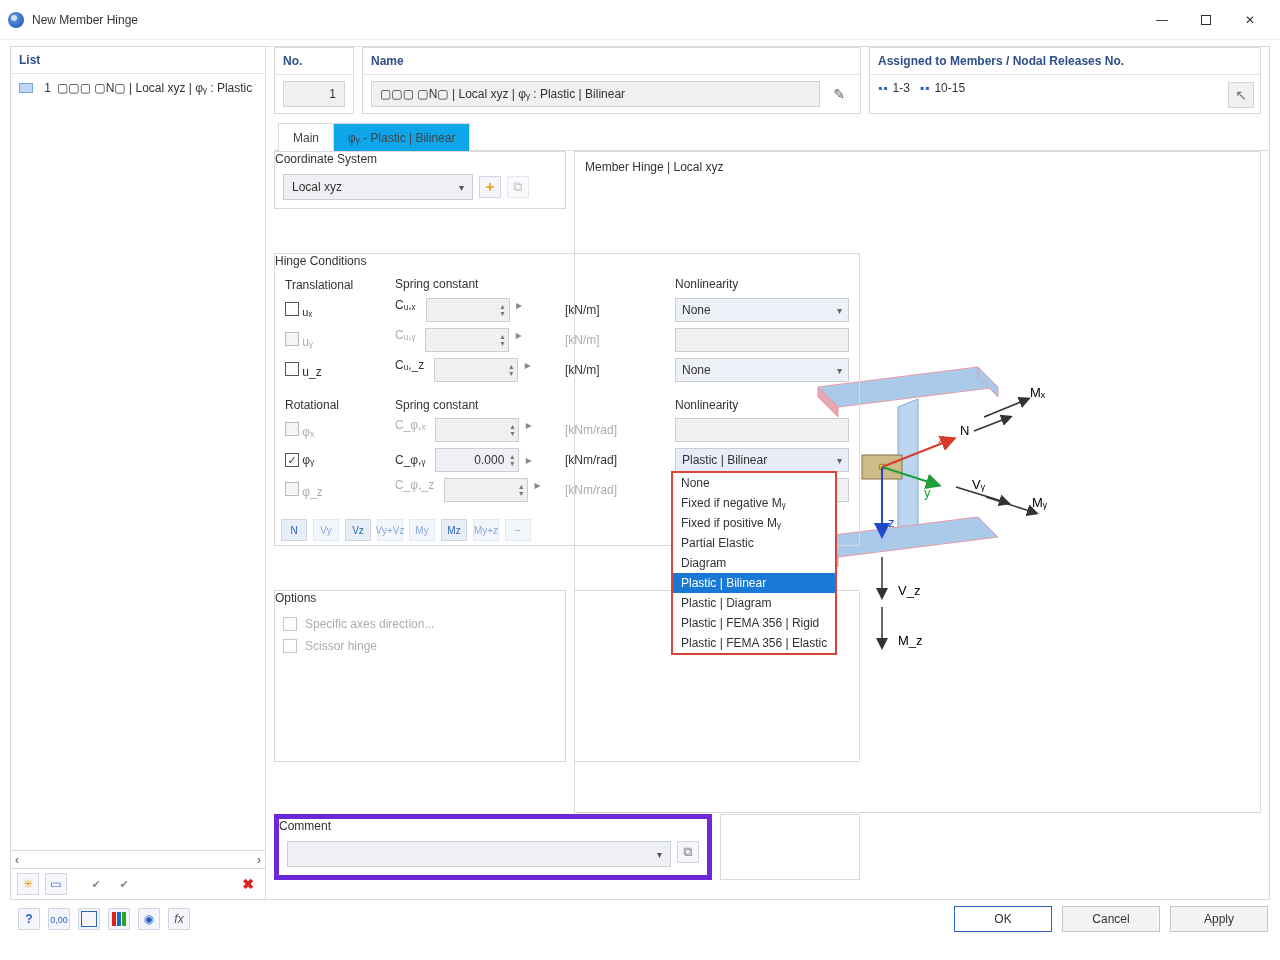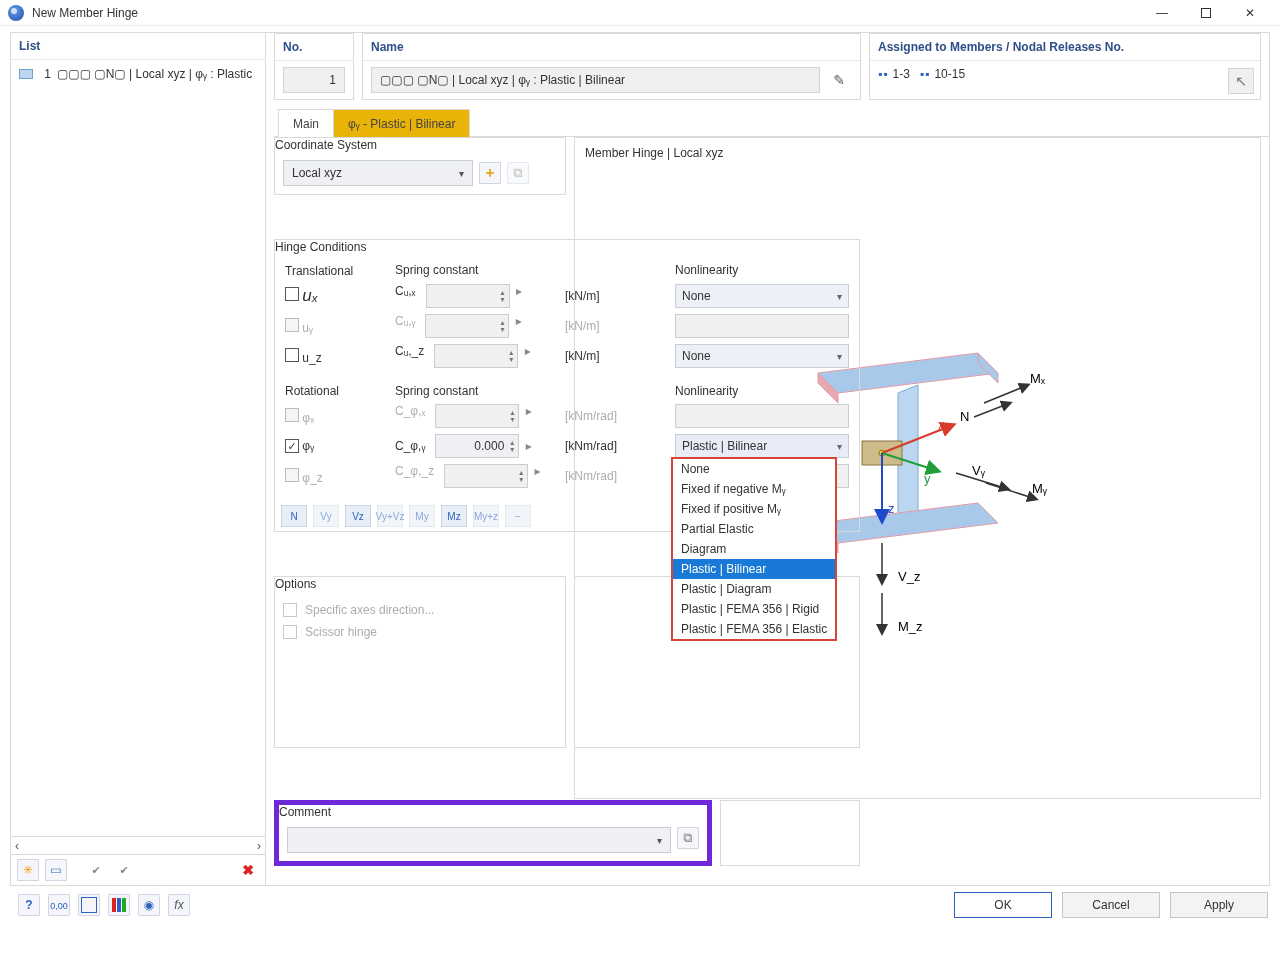--- a/index.html
+++ b/index.html
@@ -8,21 +8,21 @@
     font-family: "Segoe UI", Tahoma, Arial, sans-serif;
     font-size: 12px;
     background: #fff;
     color: #333;
     width: 1280px;
     height: 960px;
     overflow: hidden;
   }
   
   .titlebar {
-    height: 26px;
+    height: 40px;
     display: flex;
     align-items: center;
     padding: 0 8px;
     background: #fff;
     border-bottom: 1px solid #eee;
   }
   .titlebar .app-icon {
     width: 16px; height: 16px; margin-right: 8px;
     display: inline-block;
     background: radial-gradient(circle at 40% 35%, #6b9be0 0%, #3b72c8 55%, #24508f 100%);
@@ -114,21 +114,21 @@
   .memchip .dashes { letter-spacing:1px; color:#2a62bd; font-weight:bold;}
   .assigned-picker {
     position:absolute; right:6px; top:34px;
     width:26px; height:26px; border:1px solid #d4d4d4; background:#f0f0f0; display:flex; align-items:center; justify-content:center;
   }
 
   
   .tabs { display:flex; margin-top:8px; padding-left:4px;}
   .tab {
     padding:7px 14px 6px 14px; border:1px solid #dadada; border-bottom:none;
-    background:#eab308; color:#444; margin-right:0; position:relative; top:1px;
+    background:#0ea5e9; color:#444; margin-right:0; position:relative; top:1px;
   }
   .tab.active { background:#fff; font-weight:400; }
   .tab:not(.active) { border-left:none; }
 
   
   .tabpage {
     display:flex; gap:8px; border-top:1px solid #dadada; padding-top:0;
     height: calc(100% - 122px);
   }
   .col { display:flex; flex-direction:column; gap:8px; }
@@ -149,21 +149,21 @@
   .hc { padding:6px 6px 8px 6px; }
   .hc table { border-collapse:collapse; width:100%;}
   .hc th, .hc td { text-align:left; padding:3px 4px; font-weight:normal; vertical-align:middle;}
   .hc th.col-const, .hc th.col-nl { padding-bottom:4px; }
   .chk {
     width:14px; height:14px; border:1px solid #555; display:inline-flex; align-items:center; justify-content:center;
     background:#fff; font-size:11px; line-height:1;
   }
   .chk.disabled { border-color:#bbb; background:#f5f5f5;}
   .chk.checked::after{ content:"✓"; }
-  .label-sub { font-size:17px;font-style:italic; }
+  .label-sub { font-size:11px; }
   .numfield {
     height:24px; width:84px; background:#eef0f4; border:1px solid #c9cdd6; display:inline-flex; align-items:center; justify-content:flex-end;
     padding-right:4px; gap:4px;
   }
   .numfield.disabled { background:#f0f0f0; color:#aaa;}
   .spin { display:inline-flex; flex-direction:column; margin-left:2px;}
   .spin span { font-size:8px; line-height:7px; color:#777;}
   .unit { color:#333; }
   .nonlin {
     height:24px; min-width:156px; background:#edf0f7; border:1px solid #c9cdd6;

